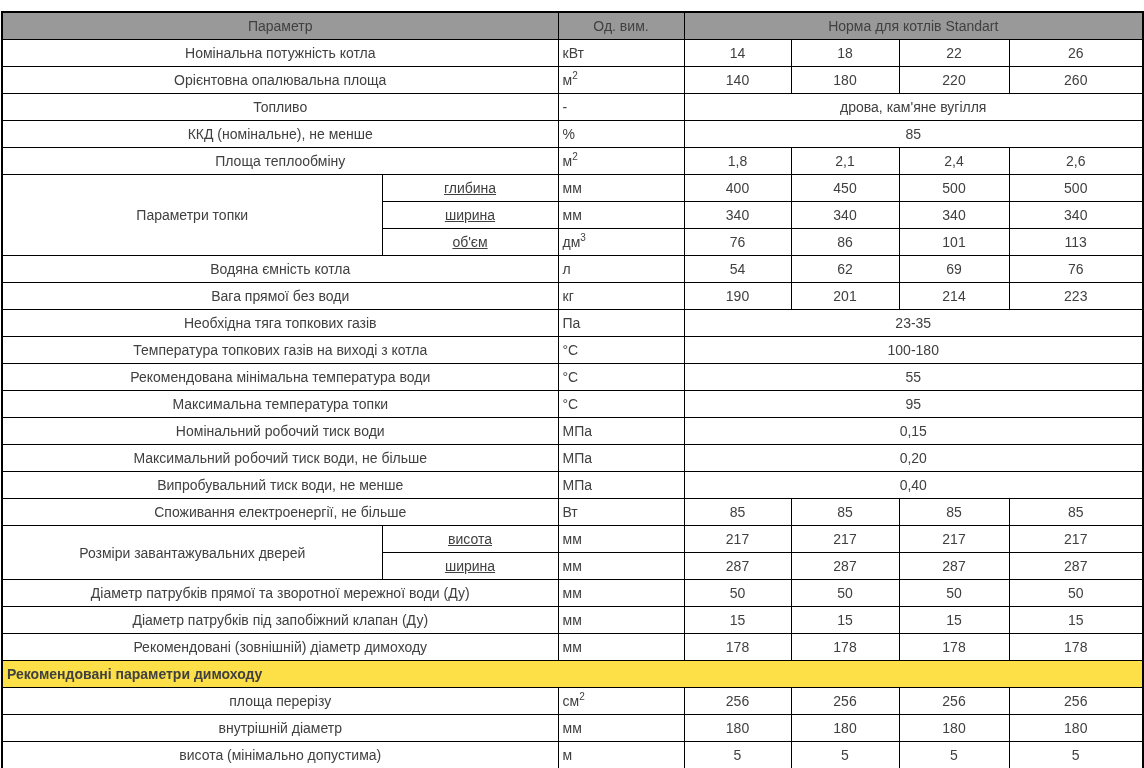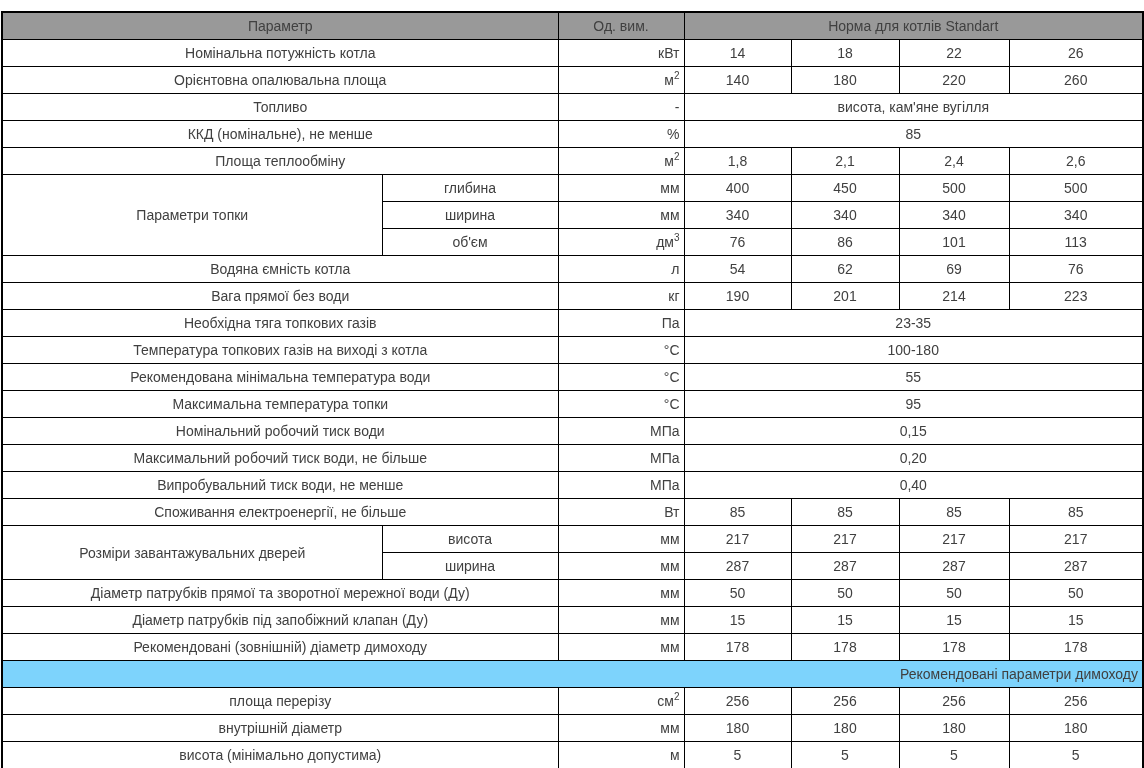--- a/index.html
+++ b/index.html
@@ -24,35 +24,35 @@
     height: 26px;
     font-size: 14px;
     line-height: 16px;
     color: #404040;
     padding: 0 4px;
     overflow: hidden;
     white-space: nowrap;
     vertical-align: middle;
   }
   td.label   { text-align: center;  padding-left: 5px; }
-  td.sub     { text-align: center; }
-  td.unit    { text-align: right; }
+  td.sub     { text-align: center; text-decoration: underline; }
+  td.unit    { text-align: left; }
   td.value   { text-align: center; }
   td.head {
     background: #999999;
     color: #ffffff;
     text-align: center;
     font-weight: 400;
     border-bottom: 2px solid #000000;
   }
   td.section {
-    background: #7dd3fc;
+    background: #fde047;
     color: #ffffff;
-    text-align: right;
-    font-weight: 400;
+    text-align: left;
+    font-weight: 700;
   }
   sup { font-size: 10px; line-height: 0; }
 </style>
 </head>
 <body>
 
 <div class="wrap">
   <table class="spec">
     <colgroup id="spec-colgroup">
         <col style="width: 380px;">
@@ -81,21 +81,21 @@
           <td class="label" colspan="2">Орієнтовна опалювальна площа</td>
           <td class="unit">м<sup>2</sup></td>
           <td class="value">140</td>
           <td class="value">180</td>
           <td class="value">220</td>
           <td class="value">260</td>
         </tr>
         <tr>
           <td class="label" colspan="2">Топливо</td>
           <td class="unit">-</td>
-          <td class="value" colspan="4">висота, кам'яне вугілля</td>
+          <td class="value" colspan="4">дрова, кам'яне вугілля</td>
         </tr>
         <tr>
           <td class="label" colspan="2">ККД (номінальне), не менше</td>
           <td class="unit">%</td>
           <td class="value" colspan="4">85</td>
         </tr>
         <tr>
           <td class="label" colspan="2">Площа теплообміну</td>
           <td class="unit">м<sup>2</sup></td>
           <td class="value">1,8</td>

